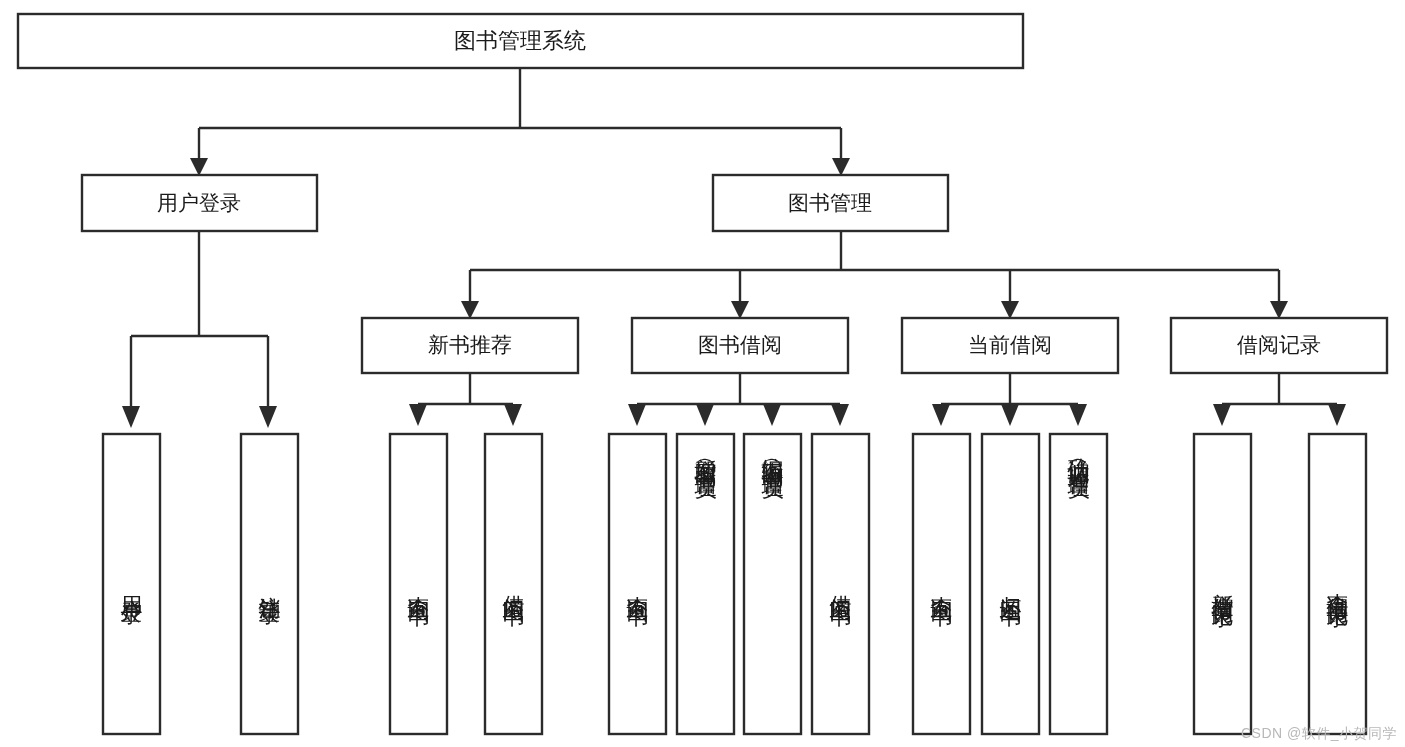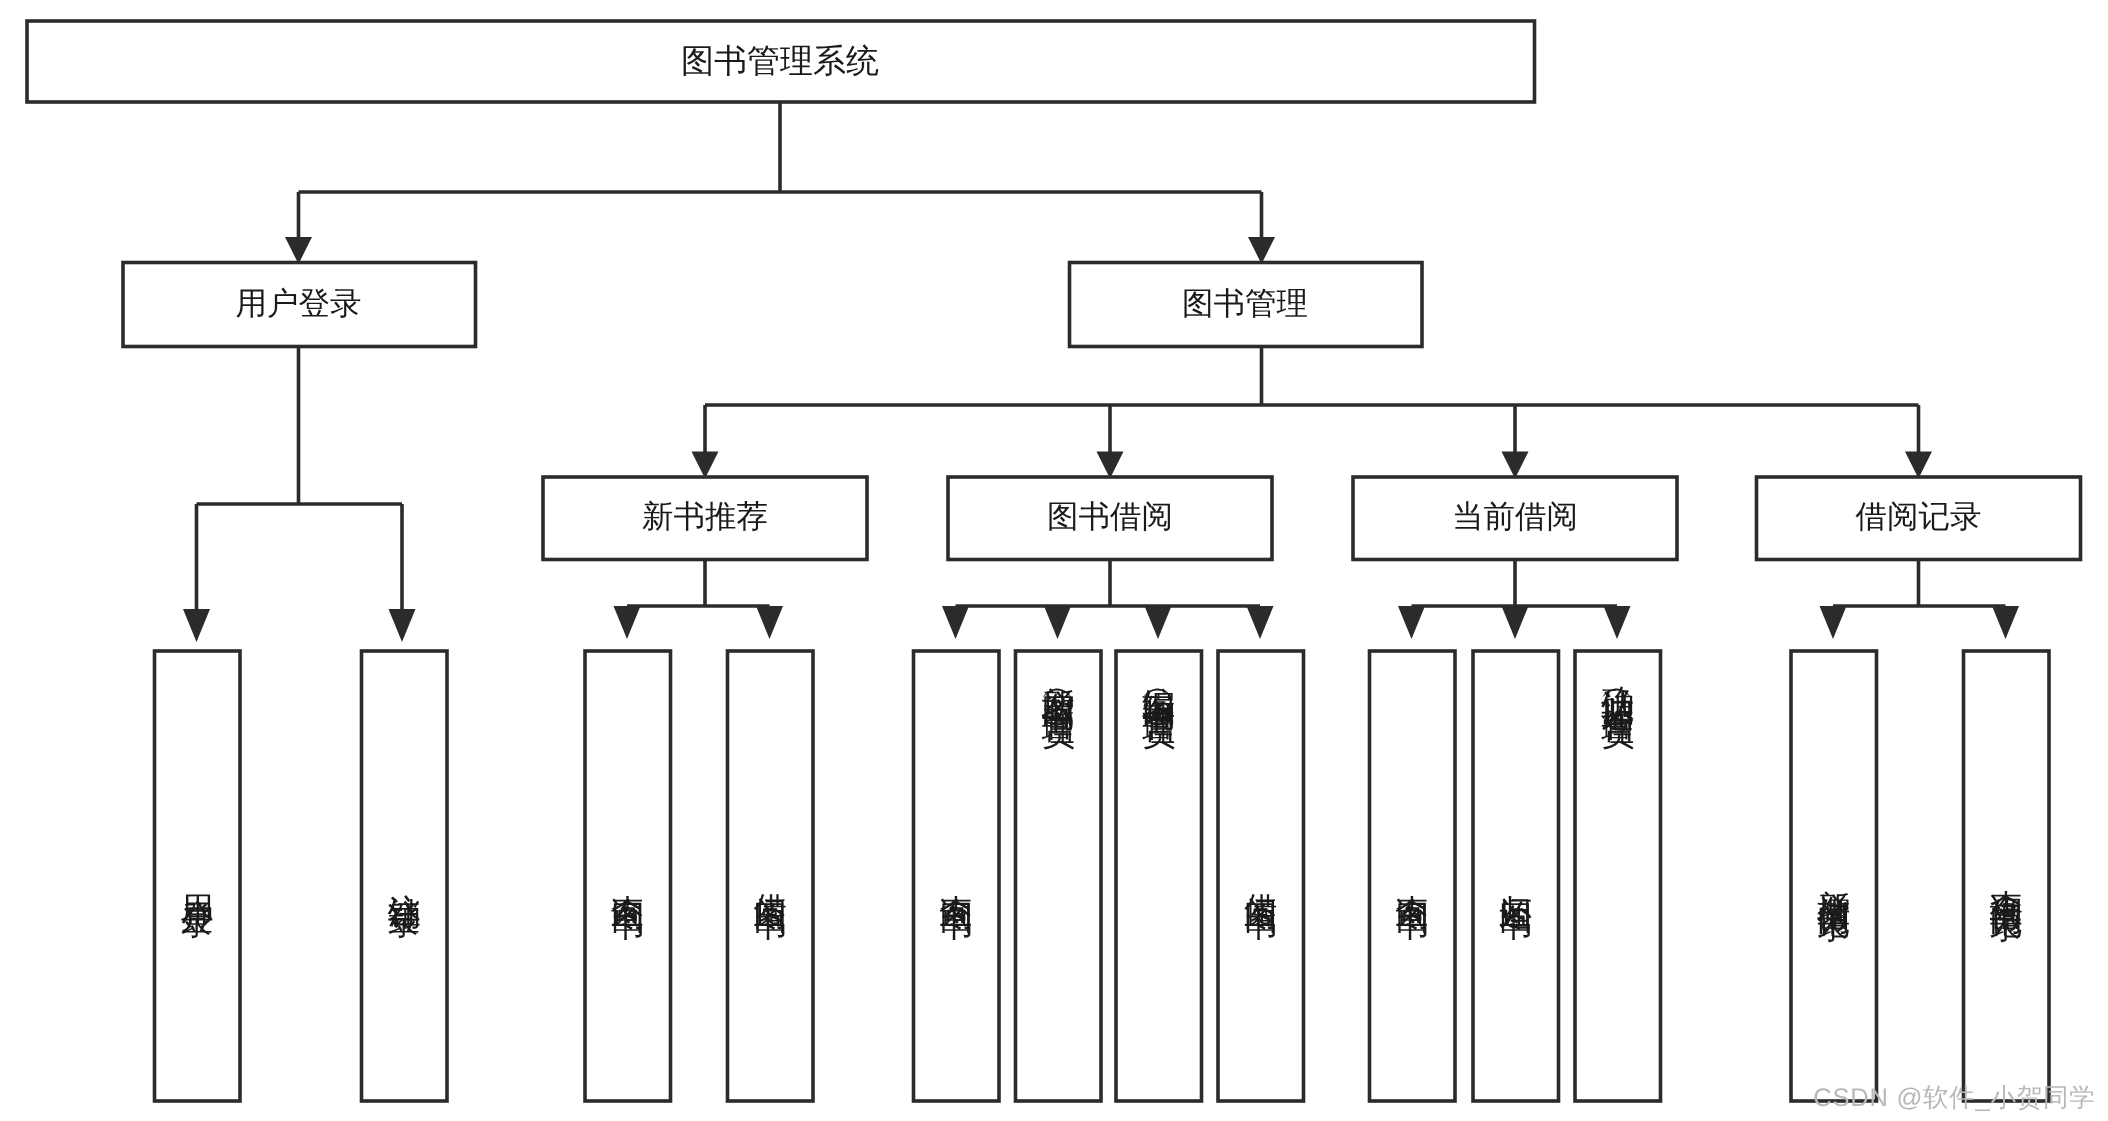--- a/index.html
+++ b/index.html
@@ -64,21 +64,21 @@
     line-height: 1.28;
     letter-spacing: 3px;
     color: #1a1a1a;
     white-space: nowrap;
   }
   .watermark {
     position: absolute;
     right: 8px;
     bottom: 4px;
     font-family: "Liberation Sans", "DejaVu Sans", sans-serif;
-    font-size: 17px;
+    font-size: 14px;
     color: #b8b8b8;
     letter-spacing: 0.5px;
     white-space: nowrap;
   }
 </style>
 </head>
 <body>
 
 <div id="diagram-root">
 

